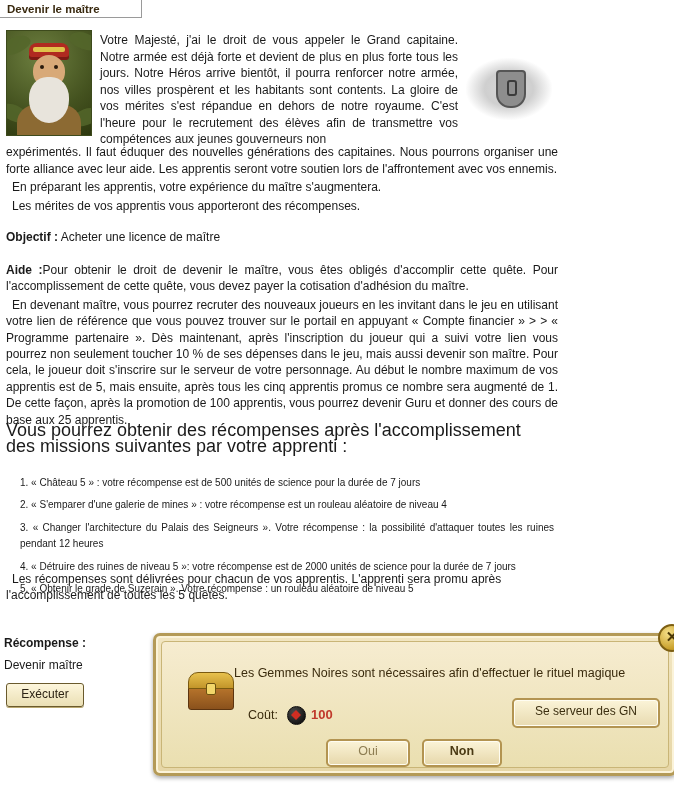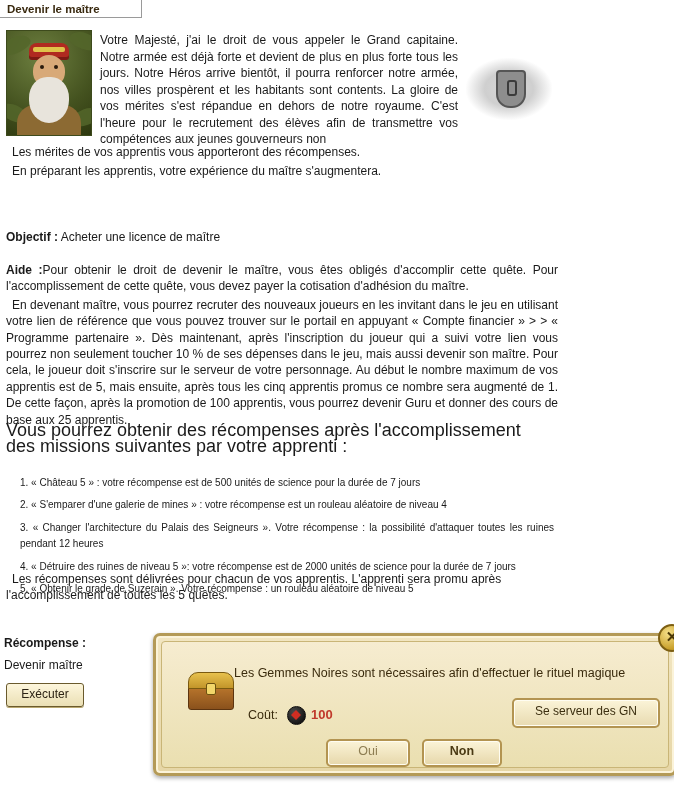--- a/index.html
+++ b/index.html
@@ -394,22 +394,23 @@
 </div>
 
 <div class="orb">
   <div class="cloud"></div>
   <div class="shield"></div>
 </div>
 
 <div class="intro-text">Votre Majesté, j'ai le droit de vous appeler le Grand capitaine. Notre armée est déjà forte et devient de plus en plus forte tous les jours. Notre Héros arrive bientôt, il pourra renforcer notre armée, nos villes prospèrent et les habitants sont contents. La gloire de vos mérites s'est répandue en dehors de notre royaume. C'est l'heure pour le recrutement des élèves afin de transmettre vos compétences aux jeunes gouverneurs non</div>
 
 <div class="intro-rest">
+  <p class="para">expérimentés. Il faut éduquer des nouvelles générations des capitaines. Nous pourrons organiser une forte alliance avec leur aide. Les apprentis seront votre soutien lors de l'affrontement avec vos ennemis.</p>
+  <p class="para line-indent">En préparant les apprentis, votre expérience du maître s'augmentera.</p>
   <p class="para line-indent">Les mérites de vos apprentis vous apporteront des récompenses.</p>
-  <p class="para line-indent">En préparant les apprentis, votre expérience du maître s'augmentera.</p>
 </div>
 
 <div class="objective">
   <b>Objectif :</b>
   <span>Acheter une licence de maître</span>
 </div>
 
 <div class="aide-block">
   <p class="para"><b>Aide :</b><span>Pour obtenir le droit de devenir le maître, vous êtes obligés d'accomplir cette quête. Pour l'accomplissement de cette quête, vous devez payer la cotisation d'adhésion du maître.</span></p>
   <p class="para line-indent">En devenant maître, vous pourrez recruter des nouveaux joueurs en les invitant dans le jeu en utilisant votre lien de référence que vous pouvez trouver sur le portail en appuyant « Compte financier » &gt; &gt; « Programme partenaire ». Dès maintenant, après l'inscription du joueur qui a suivi votre lien vous pourrez non seulement toucher 10 % de ses dépenses dans le jeu, mais aussi devenir son maître. Pour cela, le joueur doit s'inscrire sur le serveur de votre personnage. Au début le nombre maximum de vos apprentis est de 5, mais ensuite, après tous les cinq apprentis promus ce nombre sera augmenté de 1. De cette façon, après la promotion de 100 apprentis, vous pourrez devenir Guru et donner des cours de base aux 25 apprentis.</p>

